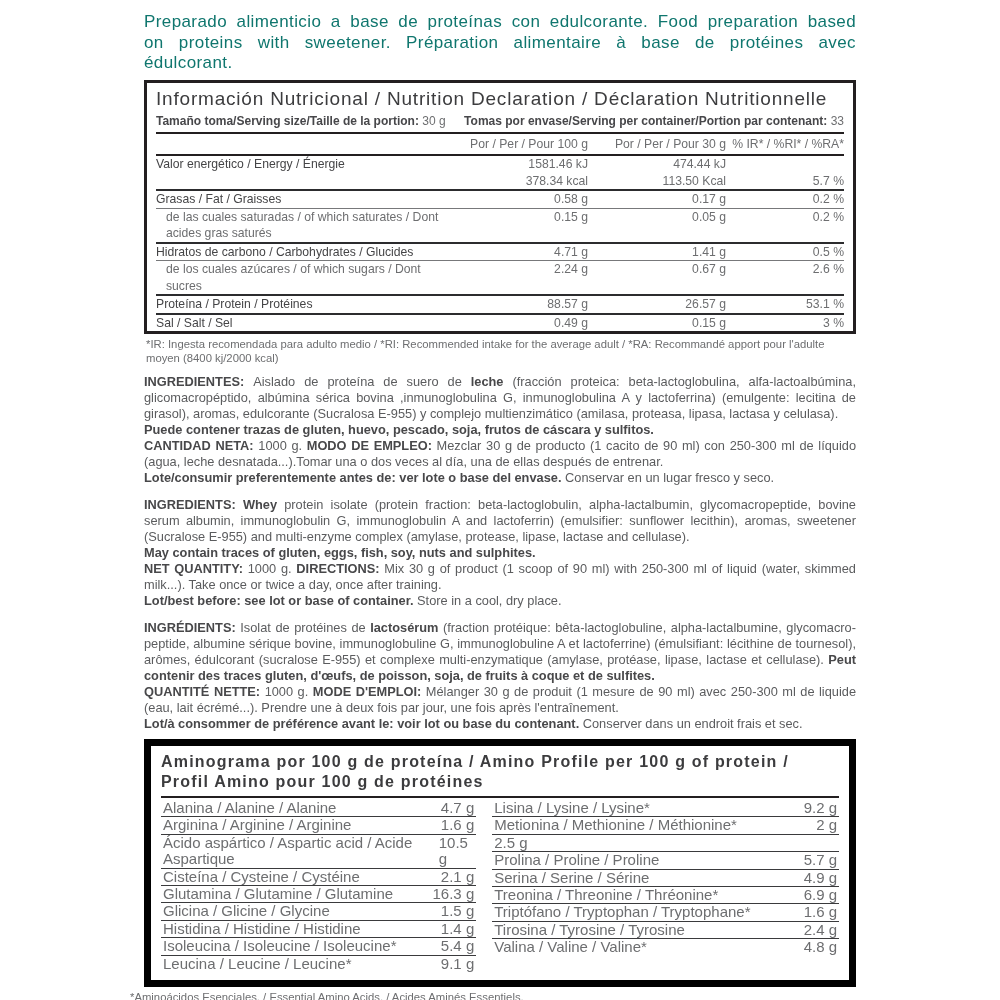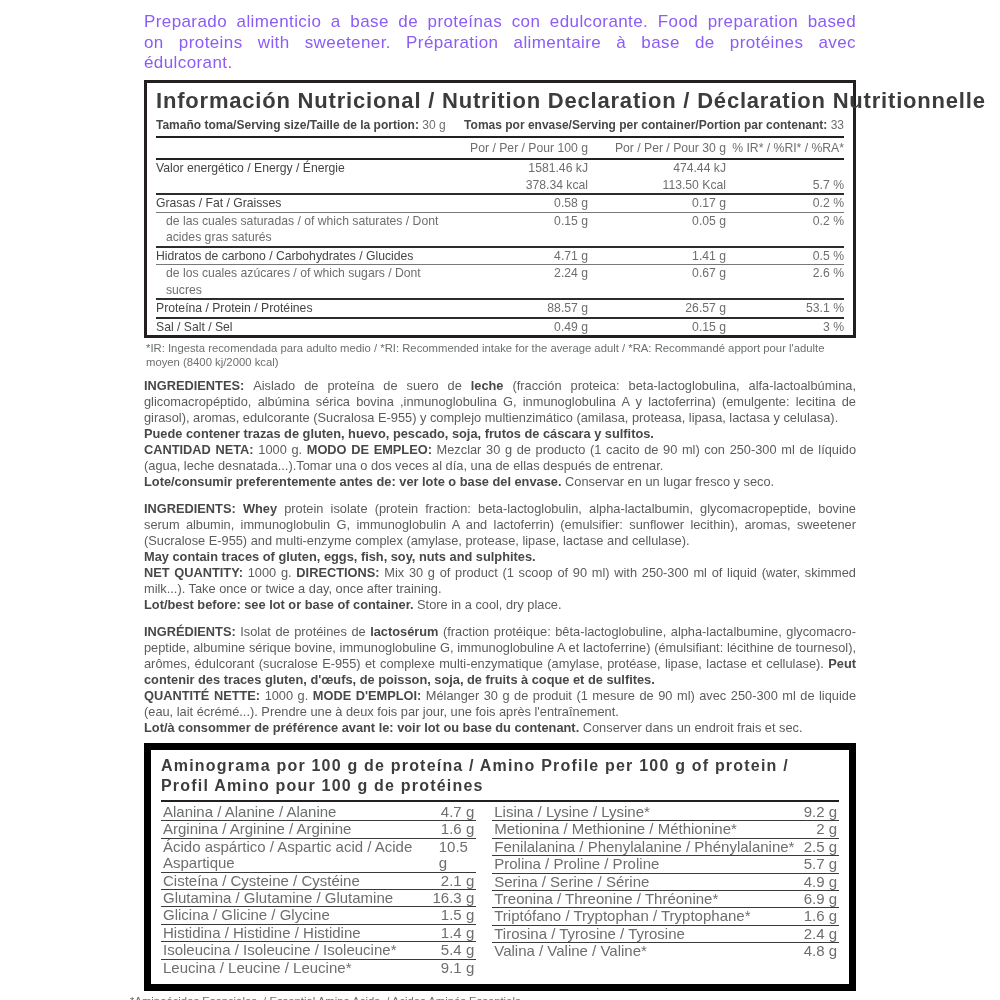--- a/index.html
+++ b/index.html
@@ -2,25 +2,25 @@
 <html><head>
 <meta charset="utf-8">
 <style>
   * { margin:0; padding:0; box-sizing:border-box; }
   html, body { width:1000px; height:1000px; background:#ffffff; overflow:hidden;
                font-family:"Liberation Sans", sans-serif; }
   .content { width:712px; margin:0 auto; padding-top:12px; }
 
   
   .intro { font-size:17px; line-height:20.5px; letter-spacing:0.4px; word-spacing:4px;
-           color:#8b5cf6; text-align:justify; margin-bottom:6px; }
+           color:#0f766e; text-align:justify; margin-bottom:6px; }
 
   
   .ntable { border:3px solid #231f20; padding:3px 9px 0 9px; color:#6d6e70; }
-  .ntitle { font-weight:bold; color:#3c3c3e; font-size:22px; letter-spacing:0.8px;
+  .ntitle { font-weight:normal; color:#3c3c3e; font-size:19px; letter-spacing:0.8px;
             white-space:nowrap; padding:2px 0 4px 0; }
   .serving-row { display:flex; justify-content:space-between; font-weight:bold; color:#47474a;
                  font-size:12px; padding-bottom:4px; border-bottom:2.5px solid #231f20; }
   .serving-row .val { font-weight:normal; color:#6d6e70; }
   .nhead, .nrow { display:grid; grid-template-columns:1fr 140px 138px 118px;
                   font-size:12.2px; line-height:16.5px; }
   .nhead { padding:2px 0; border-bottom:2px solid #231f20; }
   .nc-val, .nc-pct { text-align:right; }
   .nrow.main { border-top:2px solid #2c2c2e; }
   .nrow.main .nc-label { font-weight:normal; color:#454547; }
@@ -169,21 +169,20 @@
       <div class="acol acol-r" id="acol-right">
           <div class="arow">
             <span>Lisina / Lysine / Lysine*</span>
             <span>9.2 g</span>
           </div>
           <div class="arow">
             <span>Metionina / Methionine / Méthionine*</span>
             <span>2 g</span>
           </div>
           <div class="arow">
-            <span>Fenilalanina / Phenylalanine / Phénylalanine*</span>
             <span>2.5 g</span>
           </div>
           <div class="arow">
             <span>Prolina / Proline / Proline</span>
             <span>5.7 g</span>
           </div>
           <div class="arow">
             <span>Serina / Serine / Sérine</span>
             <span>4.9 g</span>
           </div>

